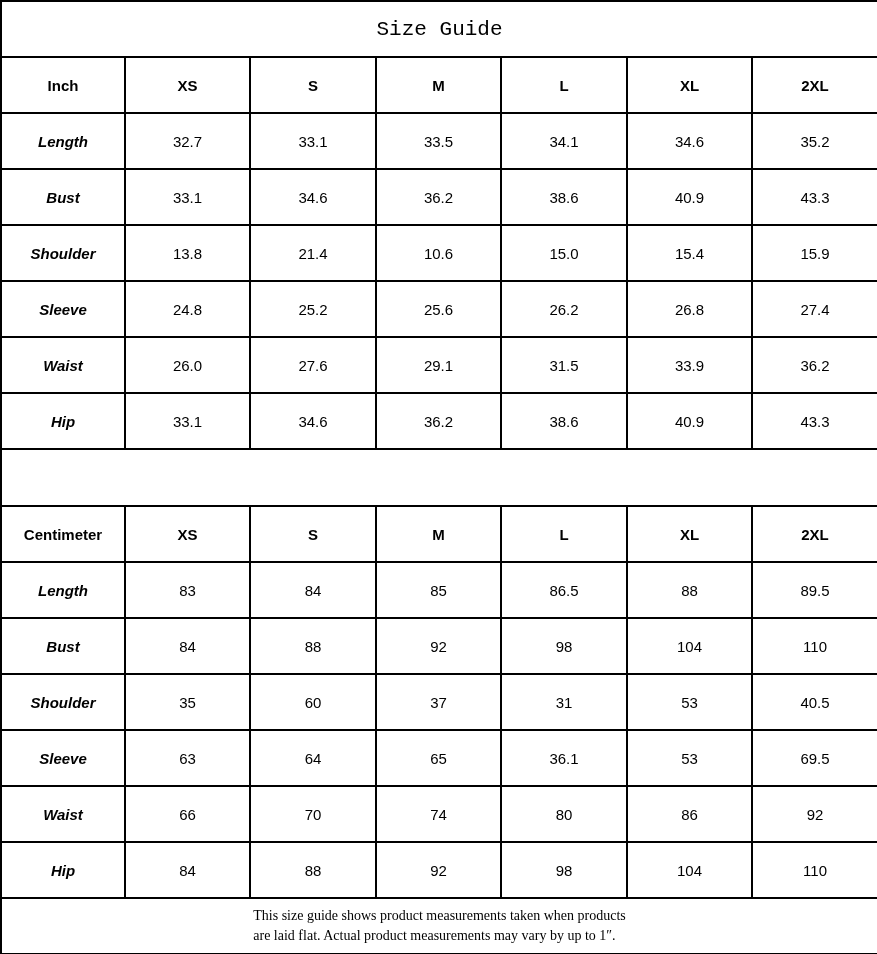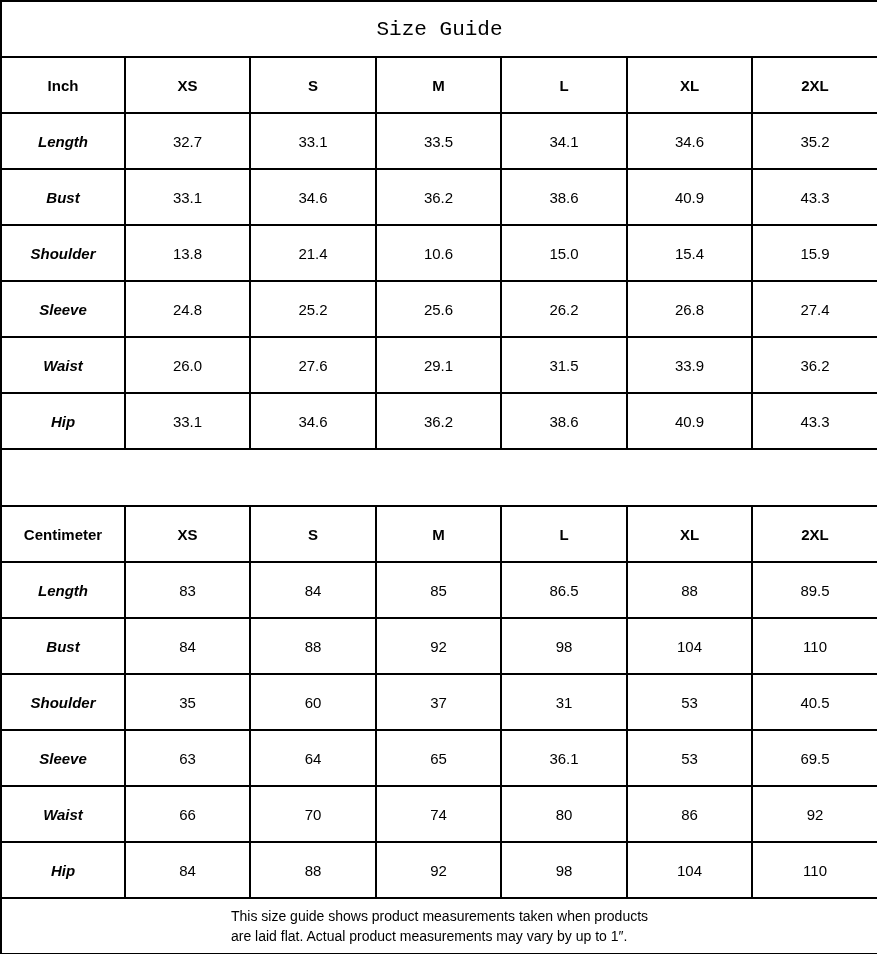--- a/index.html
+++ b/index.html
@@ -33,21 +33,21 @@
     font-weight: bold;
     font-size: 15px;
   }
   tr.data-row td { height: 54px; font-size: 15px; }
   tr.data-row td.lbl { font-weight: bold; font-style: italic; }
   tr.gap-row td { height: 55px; }
   tr.footer-row td { height: 54px; }
   .note-block {
     display: inline-block;
     text-align: left;
-    font-family: Liberation Sans, sans-serif;
+    font-family: Liberation Serif, serif;
     font-size: 14px;
     line-height: 20px;
   }
 </style>
 </head>
 <body>
 
 <table class="size-guide">
   <colgroup>
     <col style="width:124px">

